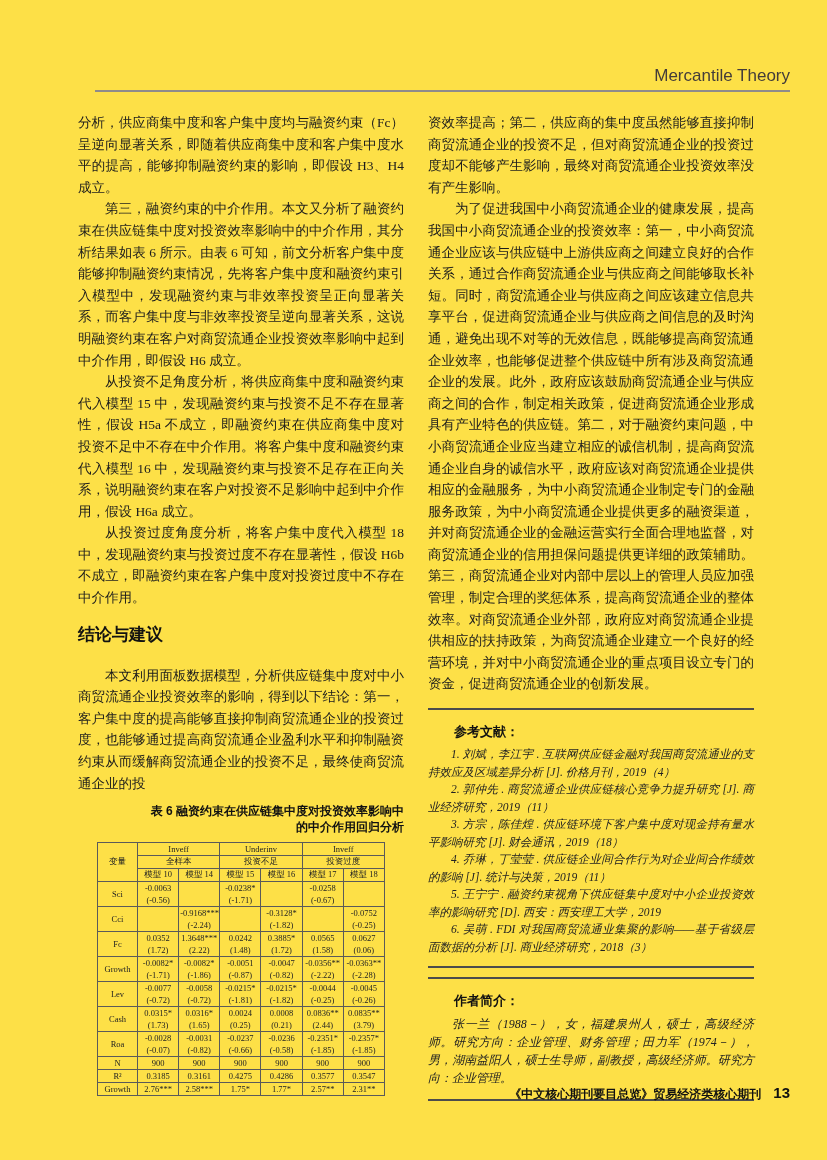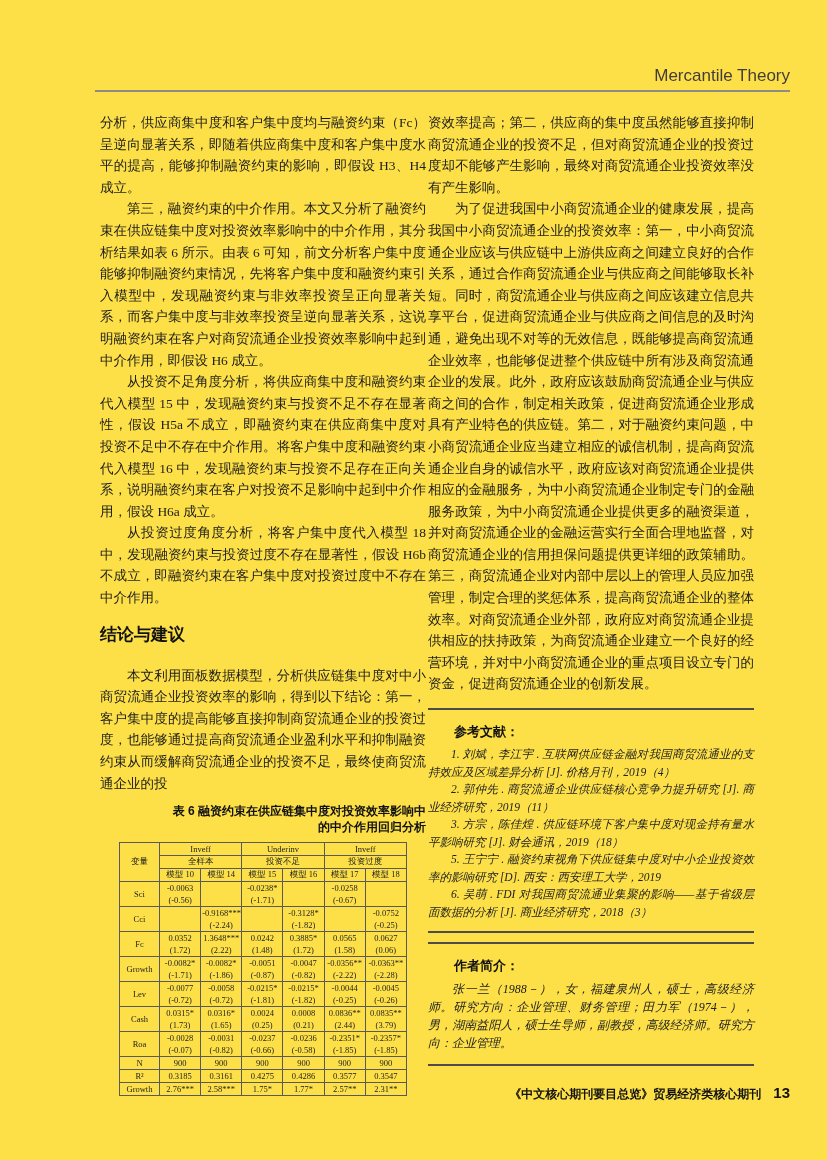--- a/index.html
+++ b/index.html
@@ -11,21 +11,21 @@
   
   .journal-tag {
     position:absolute; top:66px; right:37px;
     font-family:"Liberation Sans", sans-serif; font-size:17px; color:#433c3a;
   }
   .header-rule {
     position:absolute; top:90px; left:95px; right:37px; height:2px; background:#8f8b8a;
   }
   
   .col { position:absolute; top:112px; width:326px; }
-  .col-left { left:100px; }
+  .col-left { left:78px; }
   .col-right { left:428px; }
   p.body-text {
     font-size:13.5px; line-height:21.6px; text-align:justify; color:#1c1c1c;
   }
   p.indent { text-indent:2em; }
   .section-heading {
     font-family:"Liberation Sans", sans-serif; font-weight:bold;
     font-size:17px; color:#111; margin-top:14px; margin-bottom:19px;
   }
   
@@ -377,20 +377,21 @@
 
   <div class="col col-right">
     <p class="body-text">资效率提高；第二，供应商的集中度虽然能够直接抑制商贸流通企业的投资不足，但对商贸流通企业的投资过度却不能够产生影响，最终对商贸流通企业投资效率没有产生影响。</p>
     <p class="body-text indent">为了促进我国中小商贸流通企业的健康发展，提高我国中小商贸流通企业的投资效率：第一，中小商贸流通企业应该与供应链中上游供应商之间建立良好的合作关系，通过合作商贸流通企业与供应商之间能够取长补短。同时，商贸流通企业与供应商之间应该建立信息共享平台，促进商贸流通企业与供应商之间信息的及时沟通，避免出现不对等的无效信息，既能够提高商贸流通企业效率，也能够促进整个供应链中所有涉及商贸流通企业的发展。此外，政府应该鼓励商贸流通企业与供应商之间的合作，制定相关政策，促进商贸流通企业形成具有产业特色的供应链。第二，对于融资约束问题，中小商贸流通企业应当建立相应的诚信机制，提高商贸流通企业自身的诚信水平，政府应该对商贸流通企业提供相应的金融服务，为中小商贸流通企业制定专门的金融服务政策，为中小商贸流通企业提供更多的融资渠道，并对商贸流通企业的金融运营实行全面合理地监督，对商贸流通企业的信用担保问题提供更详细的政策辅助。第三，商贸流通企业对内部中层以上的管理人员应加强管理，制定合理的奖惩体系，提高商贸流通企业的整体效率。对商贸流通企业外部，政府应对商贸流通企业提供相应的扶持政策，为商贸流通企业建立一个良好的经营环境，并对中小商贸流通企业的重点项目设立专门的资金，促进商贸流通企业的创新发展。</p>
 
     <div class="rule-thick"></div>
     <div class="ref-heading">参考文献：</div>
     <p class="ref-item">1. 刘斌，李江宇 . 互联网供应链金融对我国商贸流通业的支持效应及区域差异分析 [J]. 价格月刊，2019（4）</p>
     <p class="ref-item">2. 郭仲先 . 商贸流通企业供应链核心竞争力提升研究 [J]. 商业经济研究，2019（11）</p>
     <p class="ref-item">3. 方宗，陈佳煌 . 供应链环境下客户集中度对现金持有量水平影响研究 [J]. 财会通讯，2019（18）</p>
+    <p class="ref-item">4. 乔琳，丁莹莹 . 供应链企业间合作行为对企业间合作绩效的影响 [J]. 统计与决策，2019（11）</p>
     <p class="ref-item">5. 王宁宁 . 融资约束视角下供应链集中度对中小企业投资效率的影响研究 [D]. 西安：西安理工大学，2019</p>
     <p class="ref-item">6. 吴萌 . FDI 对我国商贸流通业集聚的影响——基于省级层面数据的分析 [J]. 商业经济研究，2018（3）</p>
 
     <div class="rule-double"></div>
     <div class="author-heading">作者简介：</div>
     <p class="bio-text">张一兰（1988－），女，福建泉州人，硕士，高级经济师。研究方向：企业管理、财务管理；田力军（1974－），男，湖南益阳人，硕士生导师，副教授，高级经济师。研究方向：企业管理。</p>
 
     <div class="rule-single"></div>
   </div>
 

